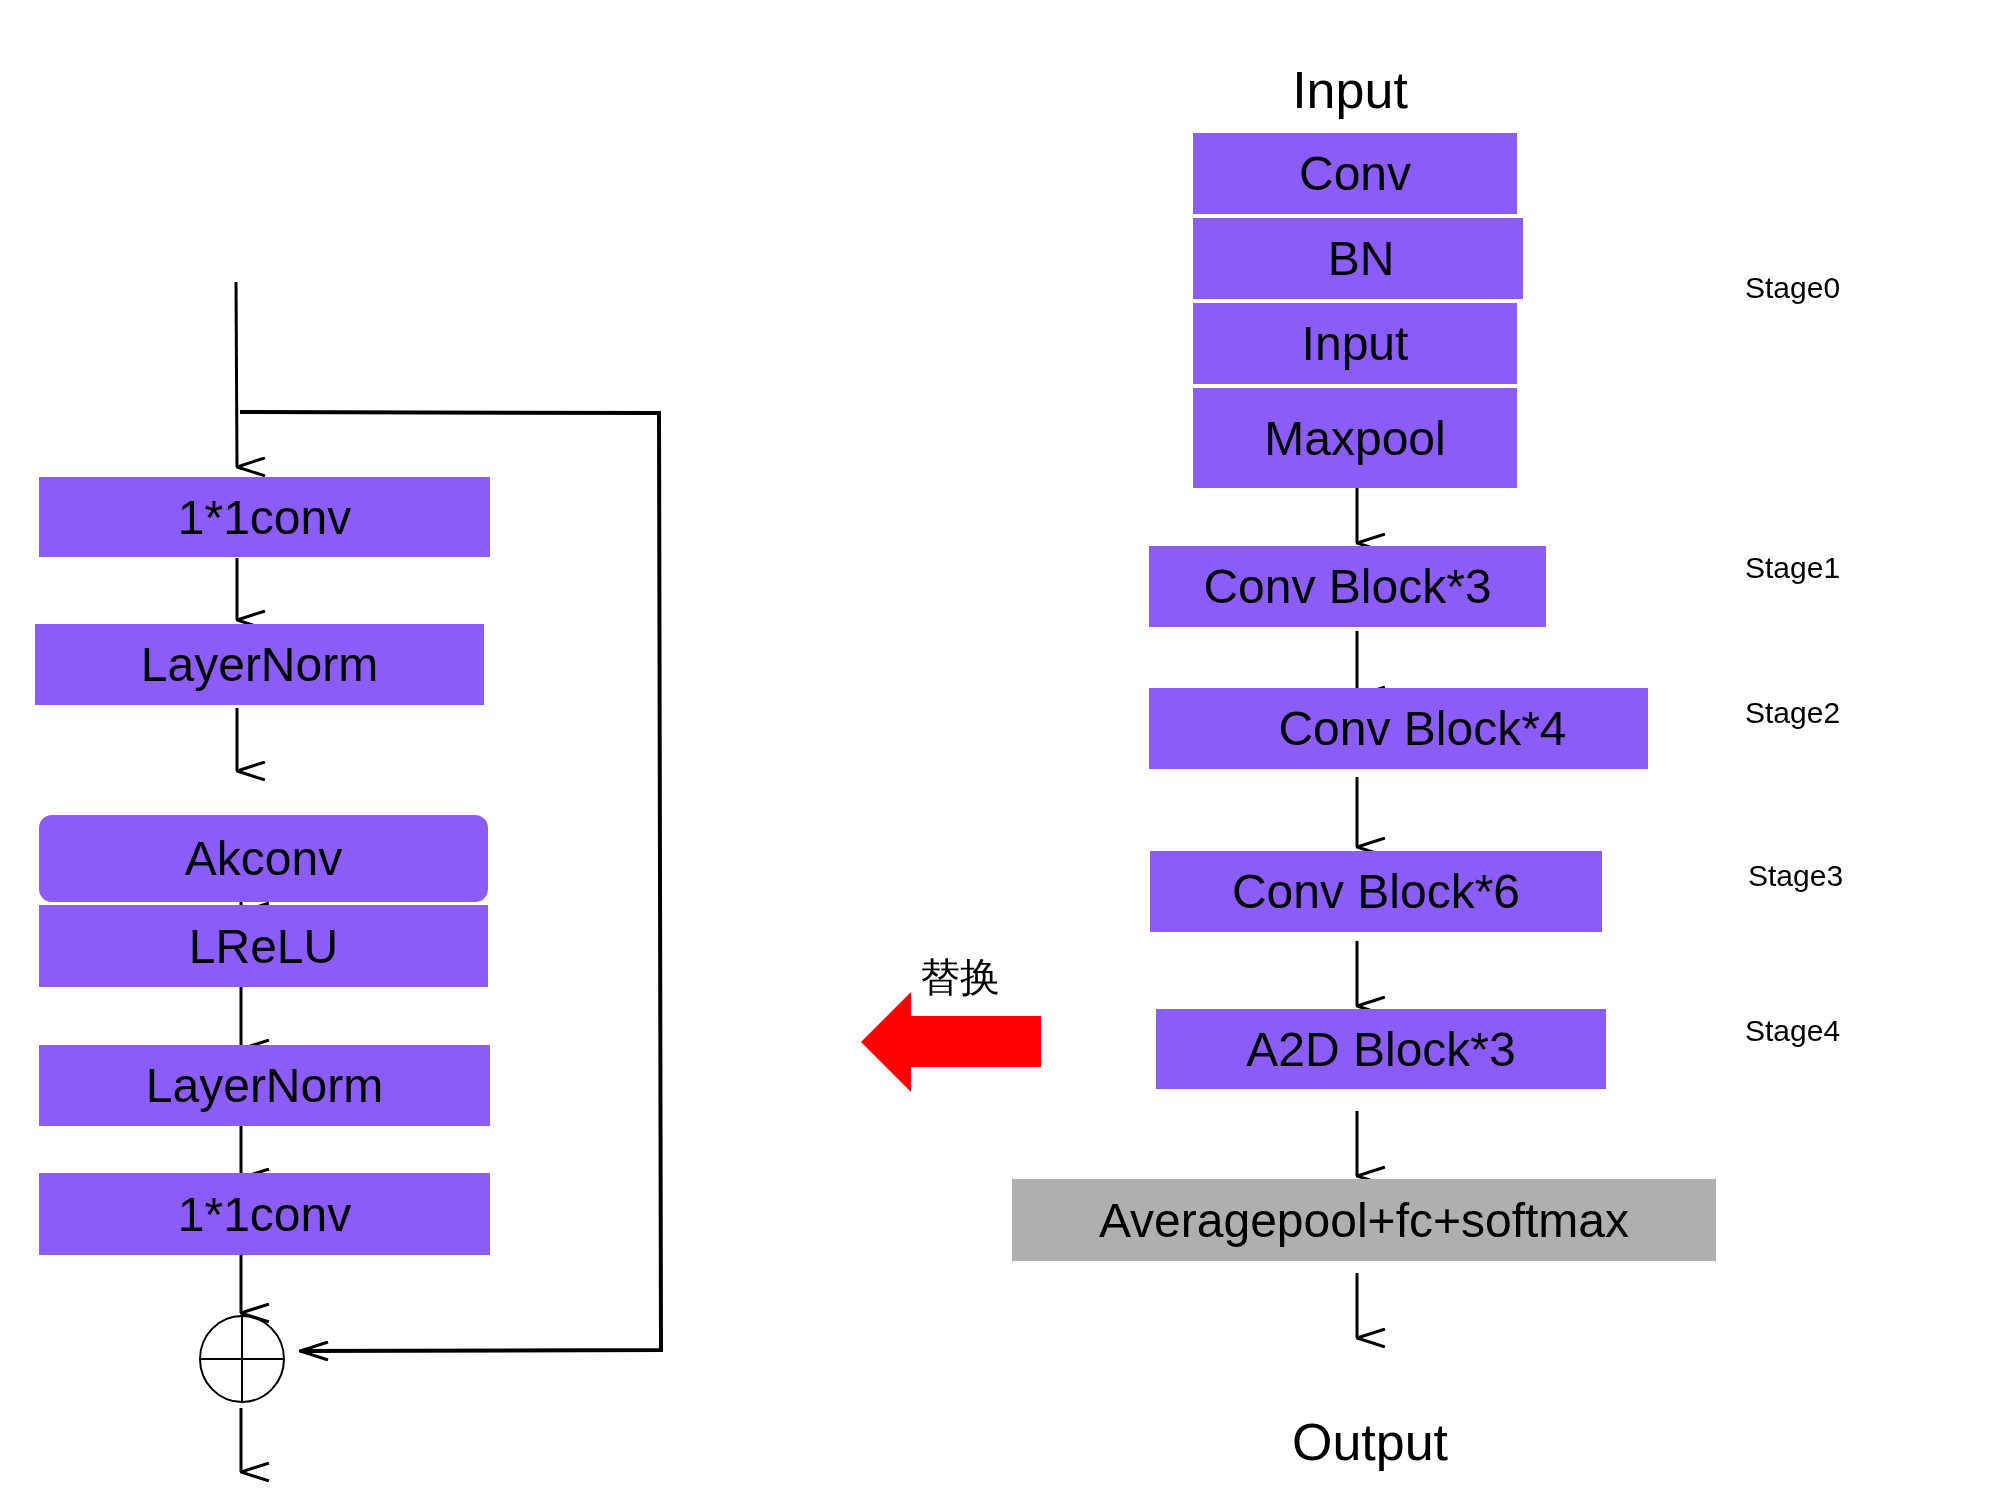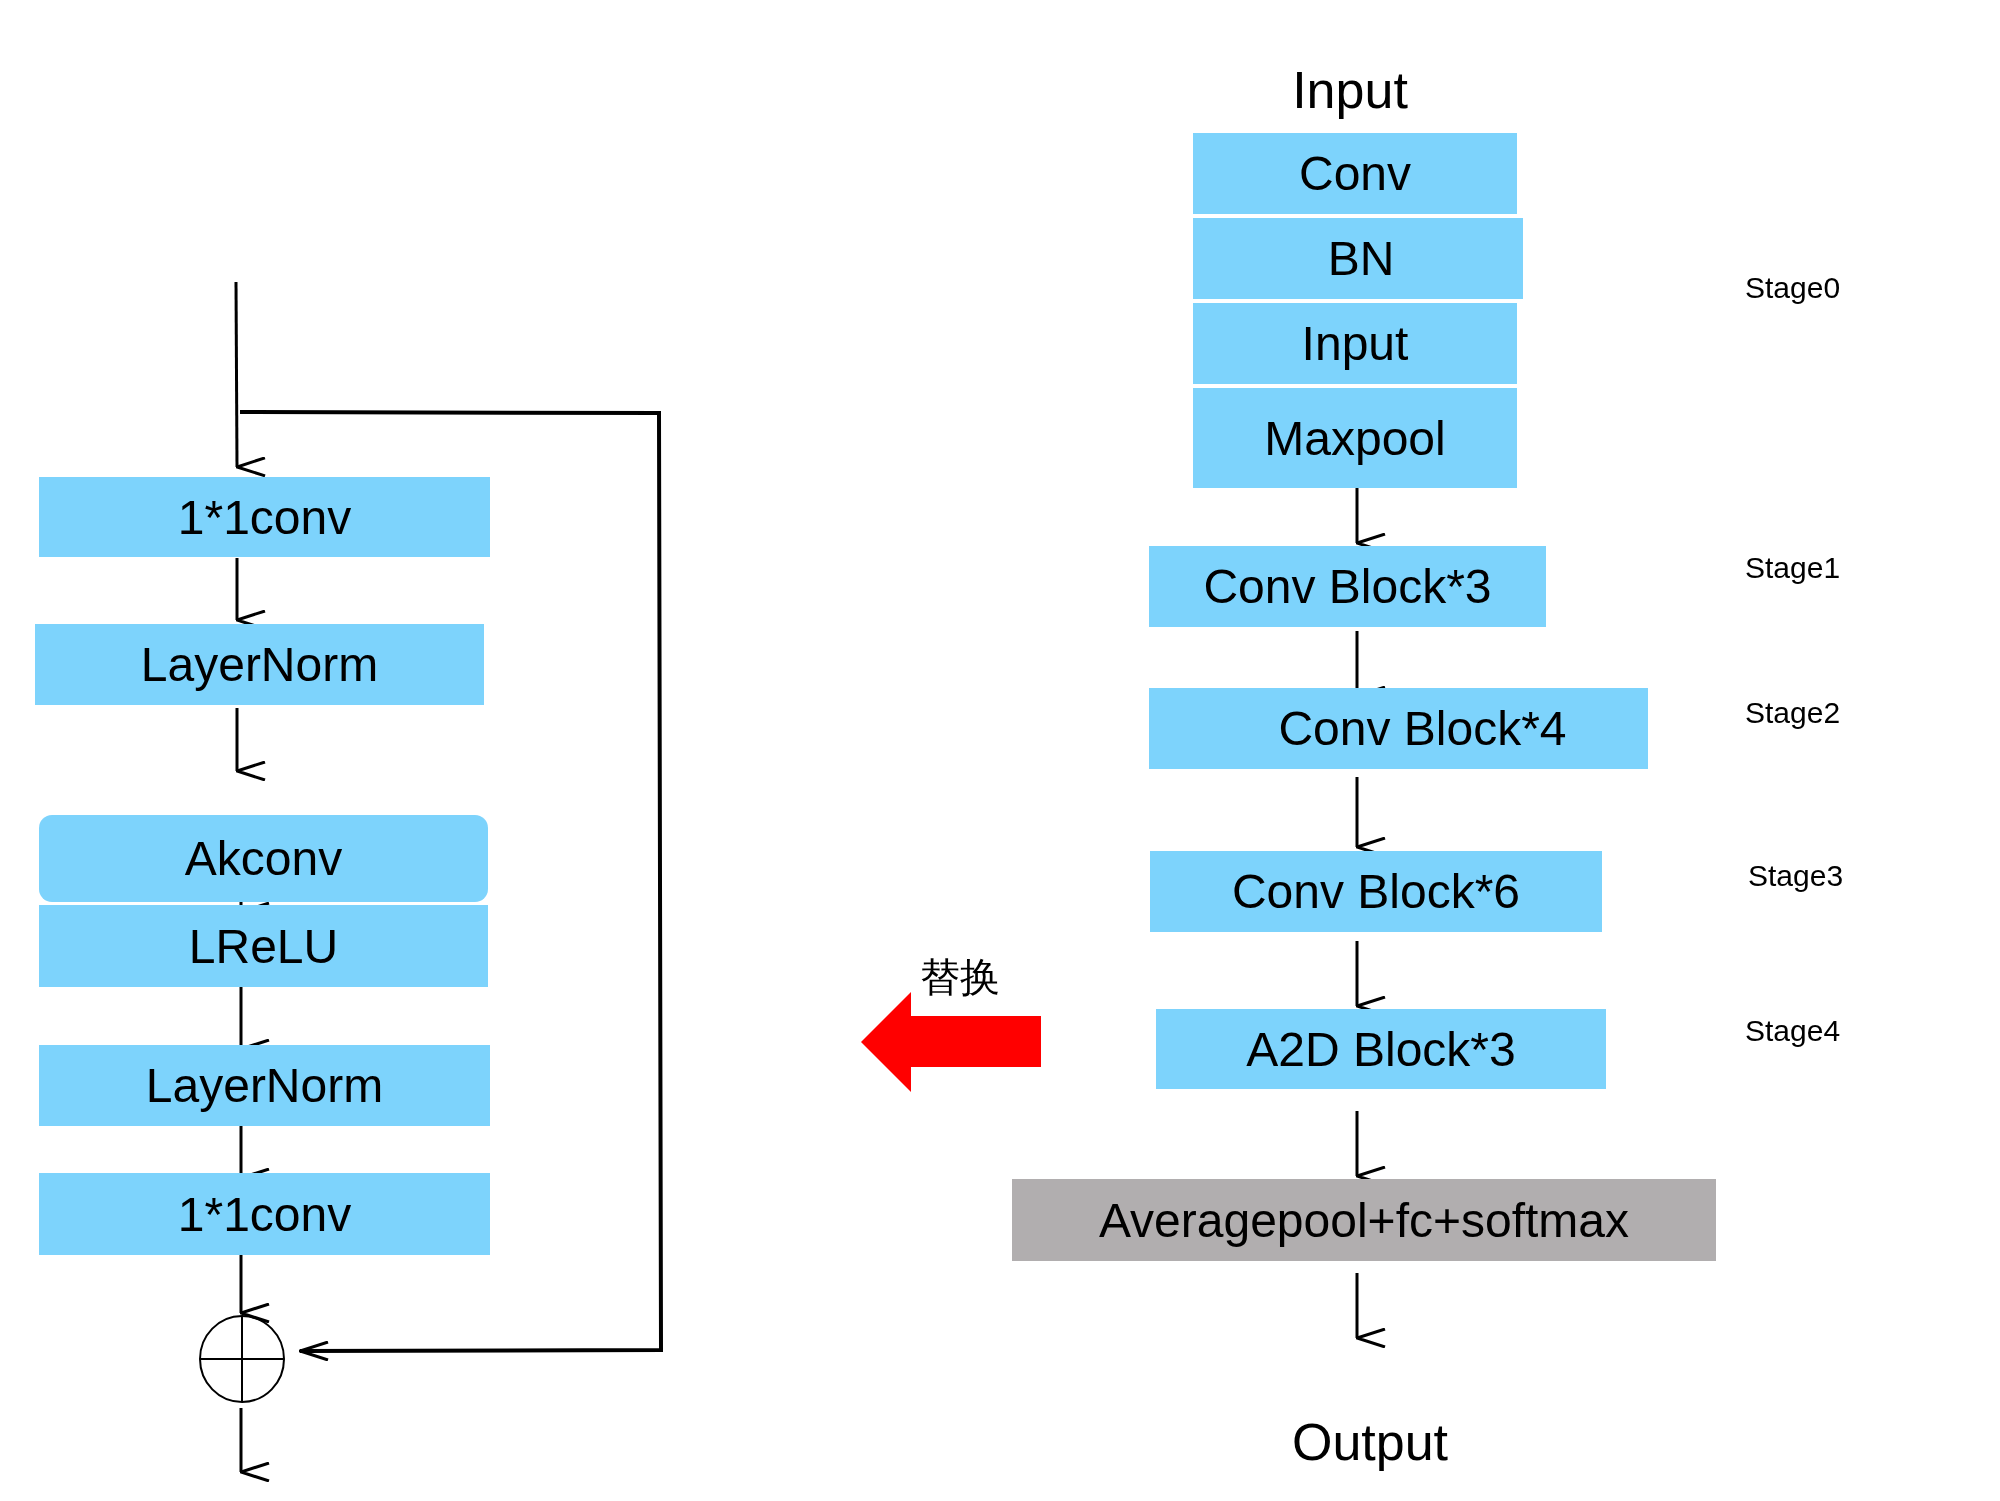--- a/index.html
+++ b/index.html
@@ -1,18 +1,18 @@
 <!DOCTYPE html>
 <html><head>
 <meta charset="utf-8">
 <style>
   html, body { margin: 0; padding: 0; background: #ffffff; }
   body { width: 2000px; height: 1501px; position: relative; overflow: hidden;
          font-family: "Liberation Sans", sans-serif; color: #000; }
-  .box { position: absolute; background: #7dd3fc; display: flex; align-items: center;
+  .box { position: absolute; background: #8b5cf6; display: flex; align-items: center;
          justify-content: center; font-size: 48px; white-space: nowrap; }
   .box.gray { background: #b1aeaf; }
   .label { position: absolute; font-size: 52px; white-space: nowrap; transform: translate(-50%, -50%); margin-top: 40px; }
   .stage { position: absolute; font-size: 30px; white-space: nowrap; transform: translateY(-50%); }
   .cn { position: absolute; font-size: 40px; white-space: nowrap; font-family: "DejaVu Sans", sans-serif; }
   svg.lines { position: absolute; left: 0; top: 0; }
 </style>
 </head>
 <body>
 

